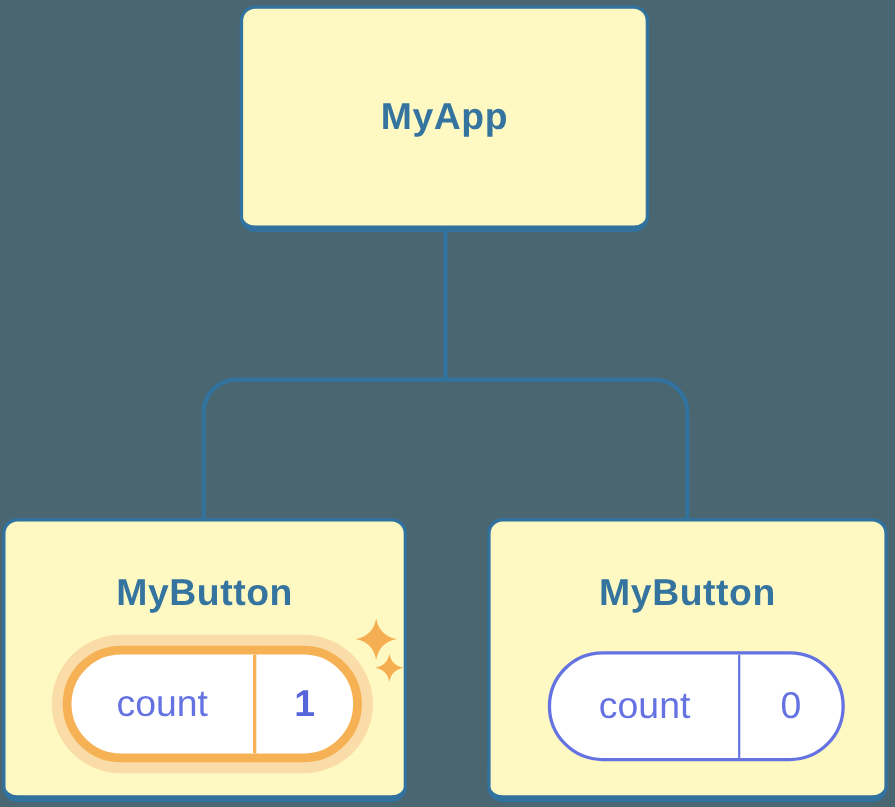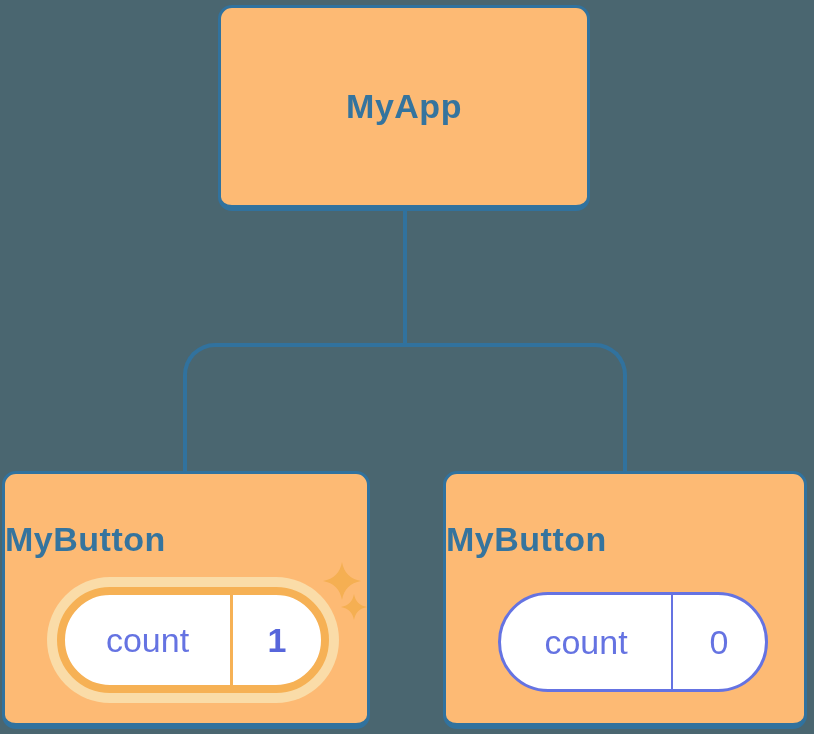--- a/index.html
+++ b/index.html
@@ -12,36 +12,37 @@
     position: relative;
     width: 814px;
     height: 734px;
     background: #4A6670;
     overflow: hidden;
   }
   
   .node {
     position: absolute;
     box-sizing: border-box;
-    background: #fdba74;
+    background: #fef9c3;
     border: 3px solid #31729E;
     border-bottom-width: 6px;
     border-radius: 14px;
   }
   .node-root {
     left: 218px; top: 5px;
     width: 372px; height: 206px;
     display: flex; align-items: center; justify-content: center;
   }
   .node-child-left  { left: 2px;   top: 471px; width: 368px; height: 258px; }
   .node-child-right { left: 443px; top: 471px; width: 364px; height: 258px; }
   .node-title {
     position: absolute;
     left: 0; right: 0;
     top: 46px;
+    text-align: center;
     font-size: 34px;
     font-weight: 700;
     letter-spacing: 0.5px;
     color: #35749E;
   }
   .root-title {
     font-size: 34px;
     font-weight: 700;
     letter-spacing: 0.5px;
     color: #35749E;

